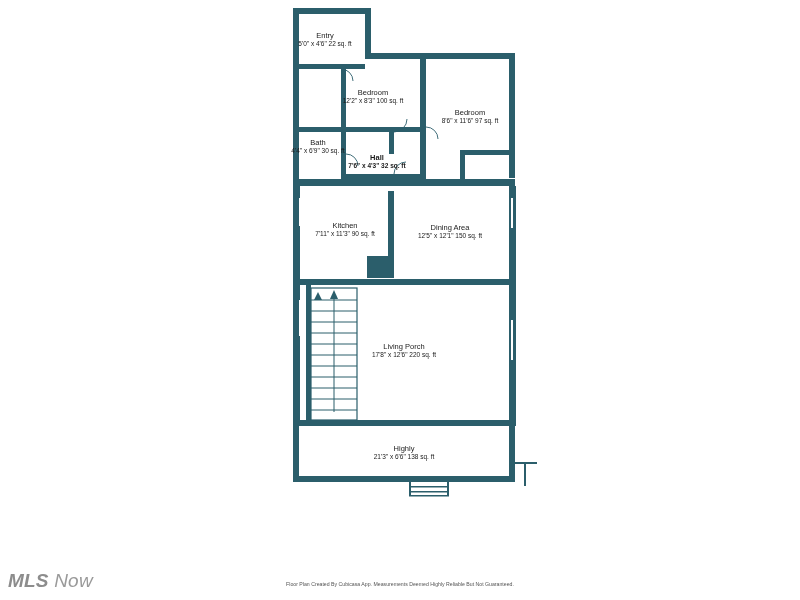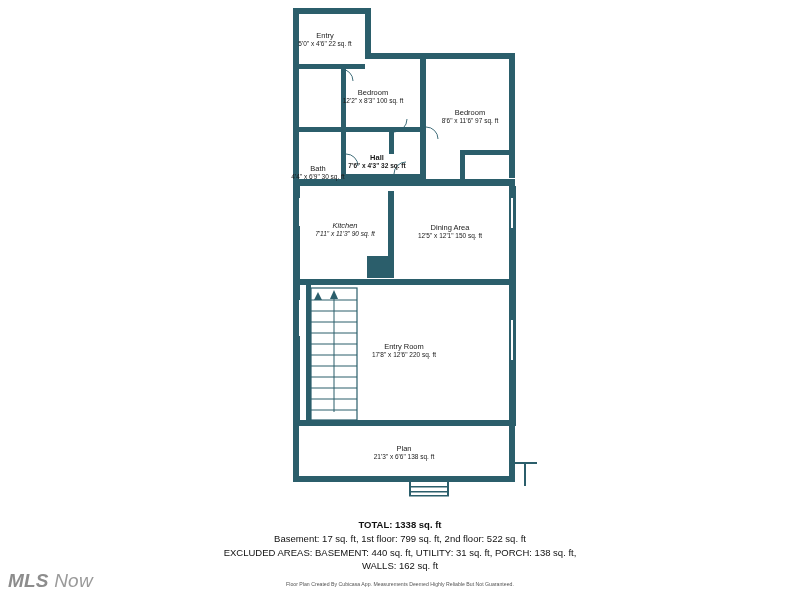--- a/index.html
+++ b/index.html
@@ -200,56 +200,50 @@
   <div class="room-label" style="left:373px; top:88px; transform:translate(-50%,0);">
     <span class="rname">Bedroom</span>
     <span class="rdims">12'2" x 8'3" 100 sq. ft</span>
   </div>
 
   <div class="room-label" style="left:470px; top:108px; transform:translate(-50%,0);">
     <span class="rname">Bedroom</span>
     <span class="rdims">8'6" x 11'6" 97 sq. ft</span>
   </div>
 
-  <div class="room-label" style="left:318px; top:138px; transform:translate(-50%,0);margin-top:26px;">
+  <div class="room-label" style="left:318px; top:138px; transform:translate(-50%,0);">
     <span class="rname">Bath</span>
     <span class="rdims">4'4" x 6'9" 30 sq. ft</span>
   </div>
 
   <div class="room-label" style="left:377px; top:153px; transform:translate(-50%,0);font-weight:bold;">
     <span class="rname">Hall</span>
     <span class="rdims">7'6" x 4'3" 32 sq. ft</span>
   </div>
 
-  <div class="room-label" style="left:345px; top:221px; transform:translate(-50%,0);font-style:italic;">
+  <div class="room-label" style="left:345px; top:221px; transform:translate(-50%,0);">
     <span class="rname">Kitchen</span>
     <span class="rdims">7'11" x 11'3" 90 sq. ft</span>
   </div>
 
   <div class="room-label" style="left:450px; top:223px; transform:translate(-50%,0);text-align:center;">
     <span class="rname">Dining Area</span>
     <span class="rdims">12'5" x 12'1" 150 sq. ft</span>
   </div>
 
   <div class="room-label" style="left:404px; top:342px; transform:translate(-50%,0);">
-    <span class="rname">Entry Room</span>
+    <span class="rname">Living Porch</span>
     <span class="rdims">17'8" x 12'6" 220 sq. ft</span>
   </div>
 
   <div class="room-label" style="left:404px; top:444px; transform:translate(-50%,0);">
-    <span class="rname">Plan</span>
+    <span class="rname">Highly</span>
     <span class="rdims">21'3" x 6'6" 138 sq. ft</span>
   </div>
 
-  <div class="summary" style="top:518px;">
-    <span class="line bold">TOTAL: 1338 sq. ft</span>
-    <span class="line">Basement: 17 sq. ft, 1st floor: 799 sq. ft, 2nd floor: 522 sq. ft</span>
-    <span class="line">EXCLUDED AREAS: BASEMENT: 440 sq. ft, UTILITY: 31 sq. ft, PORCH: 138 sq. ft,</span>
-    <span class="line">WALLS: 162 sq. ft</span>
-  </div>
 
   <div class="credit" style="top:581px;">Floor Plan Created By Cubicasa App. Measurements Deemed Highly Reliable But Not Guaranteed.</div>
 
   <div class="watermark">
     <span class="mls">MLS</span><span> Now</span>
   </div>
 
 </div>
 
 </body></html>

